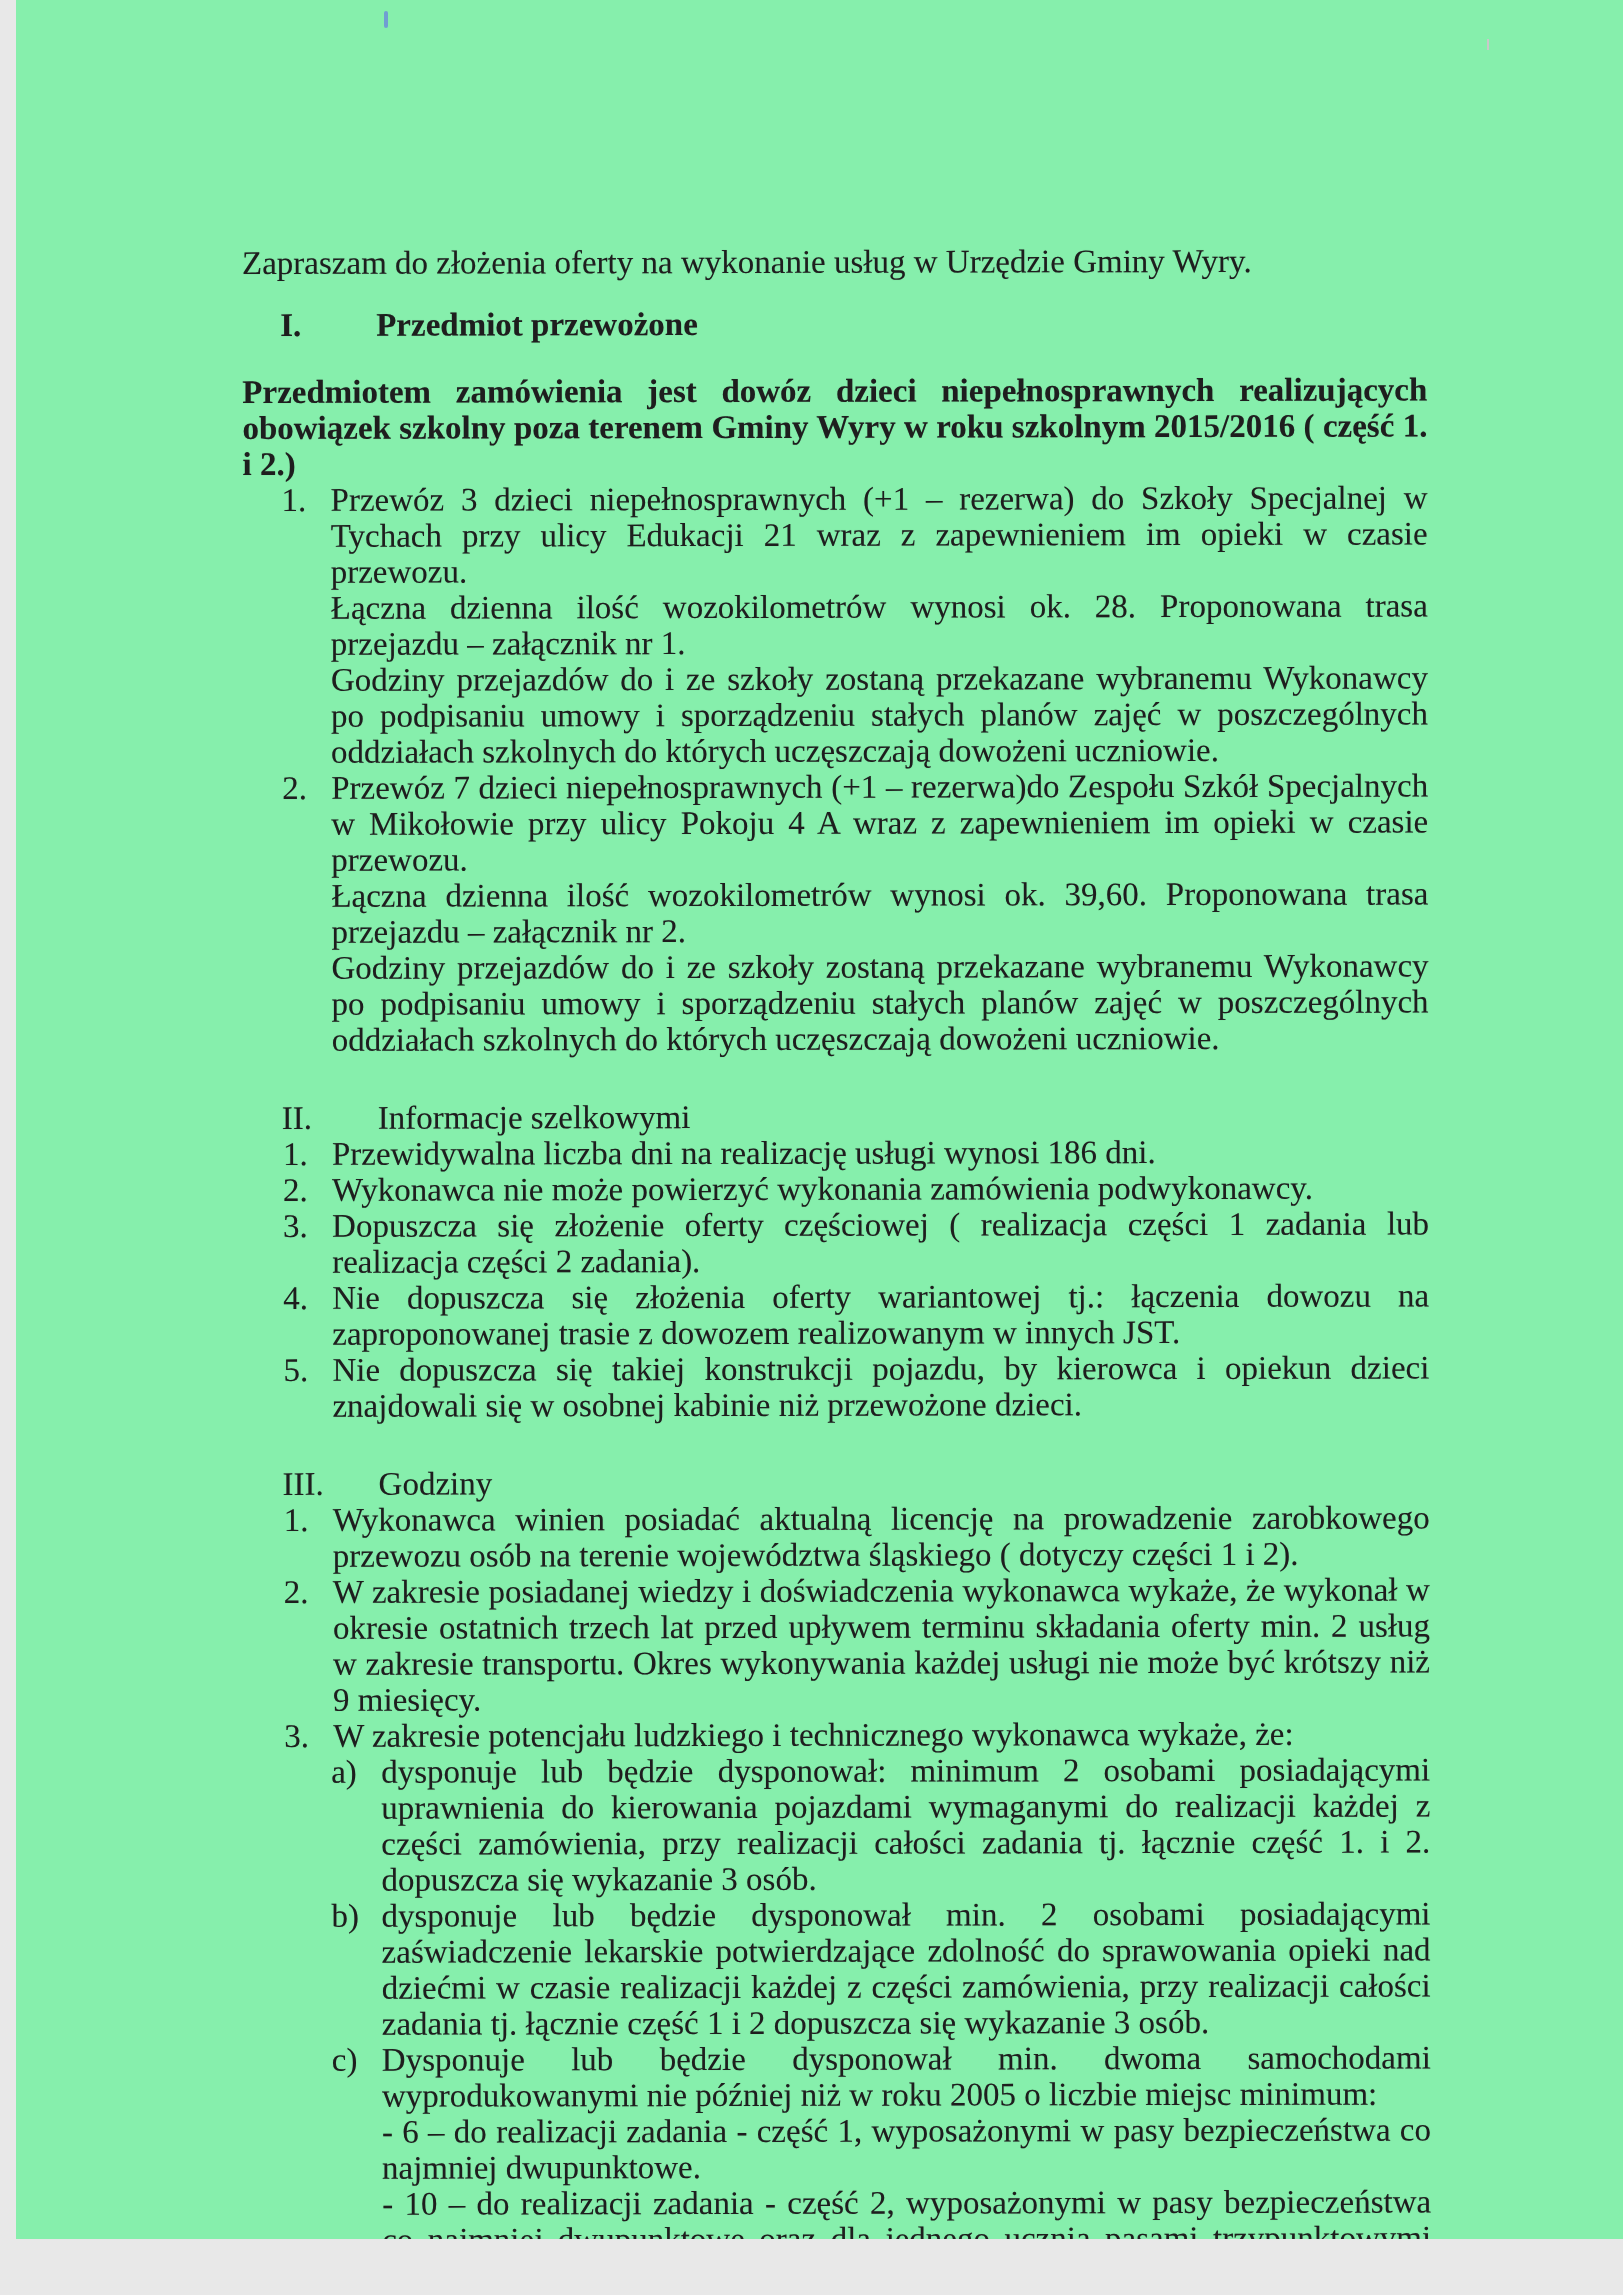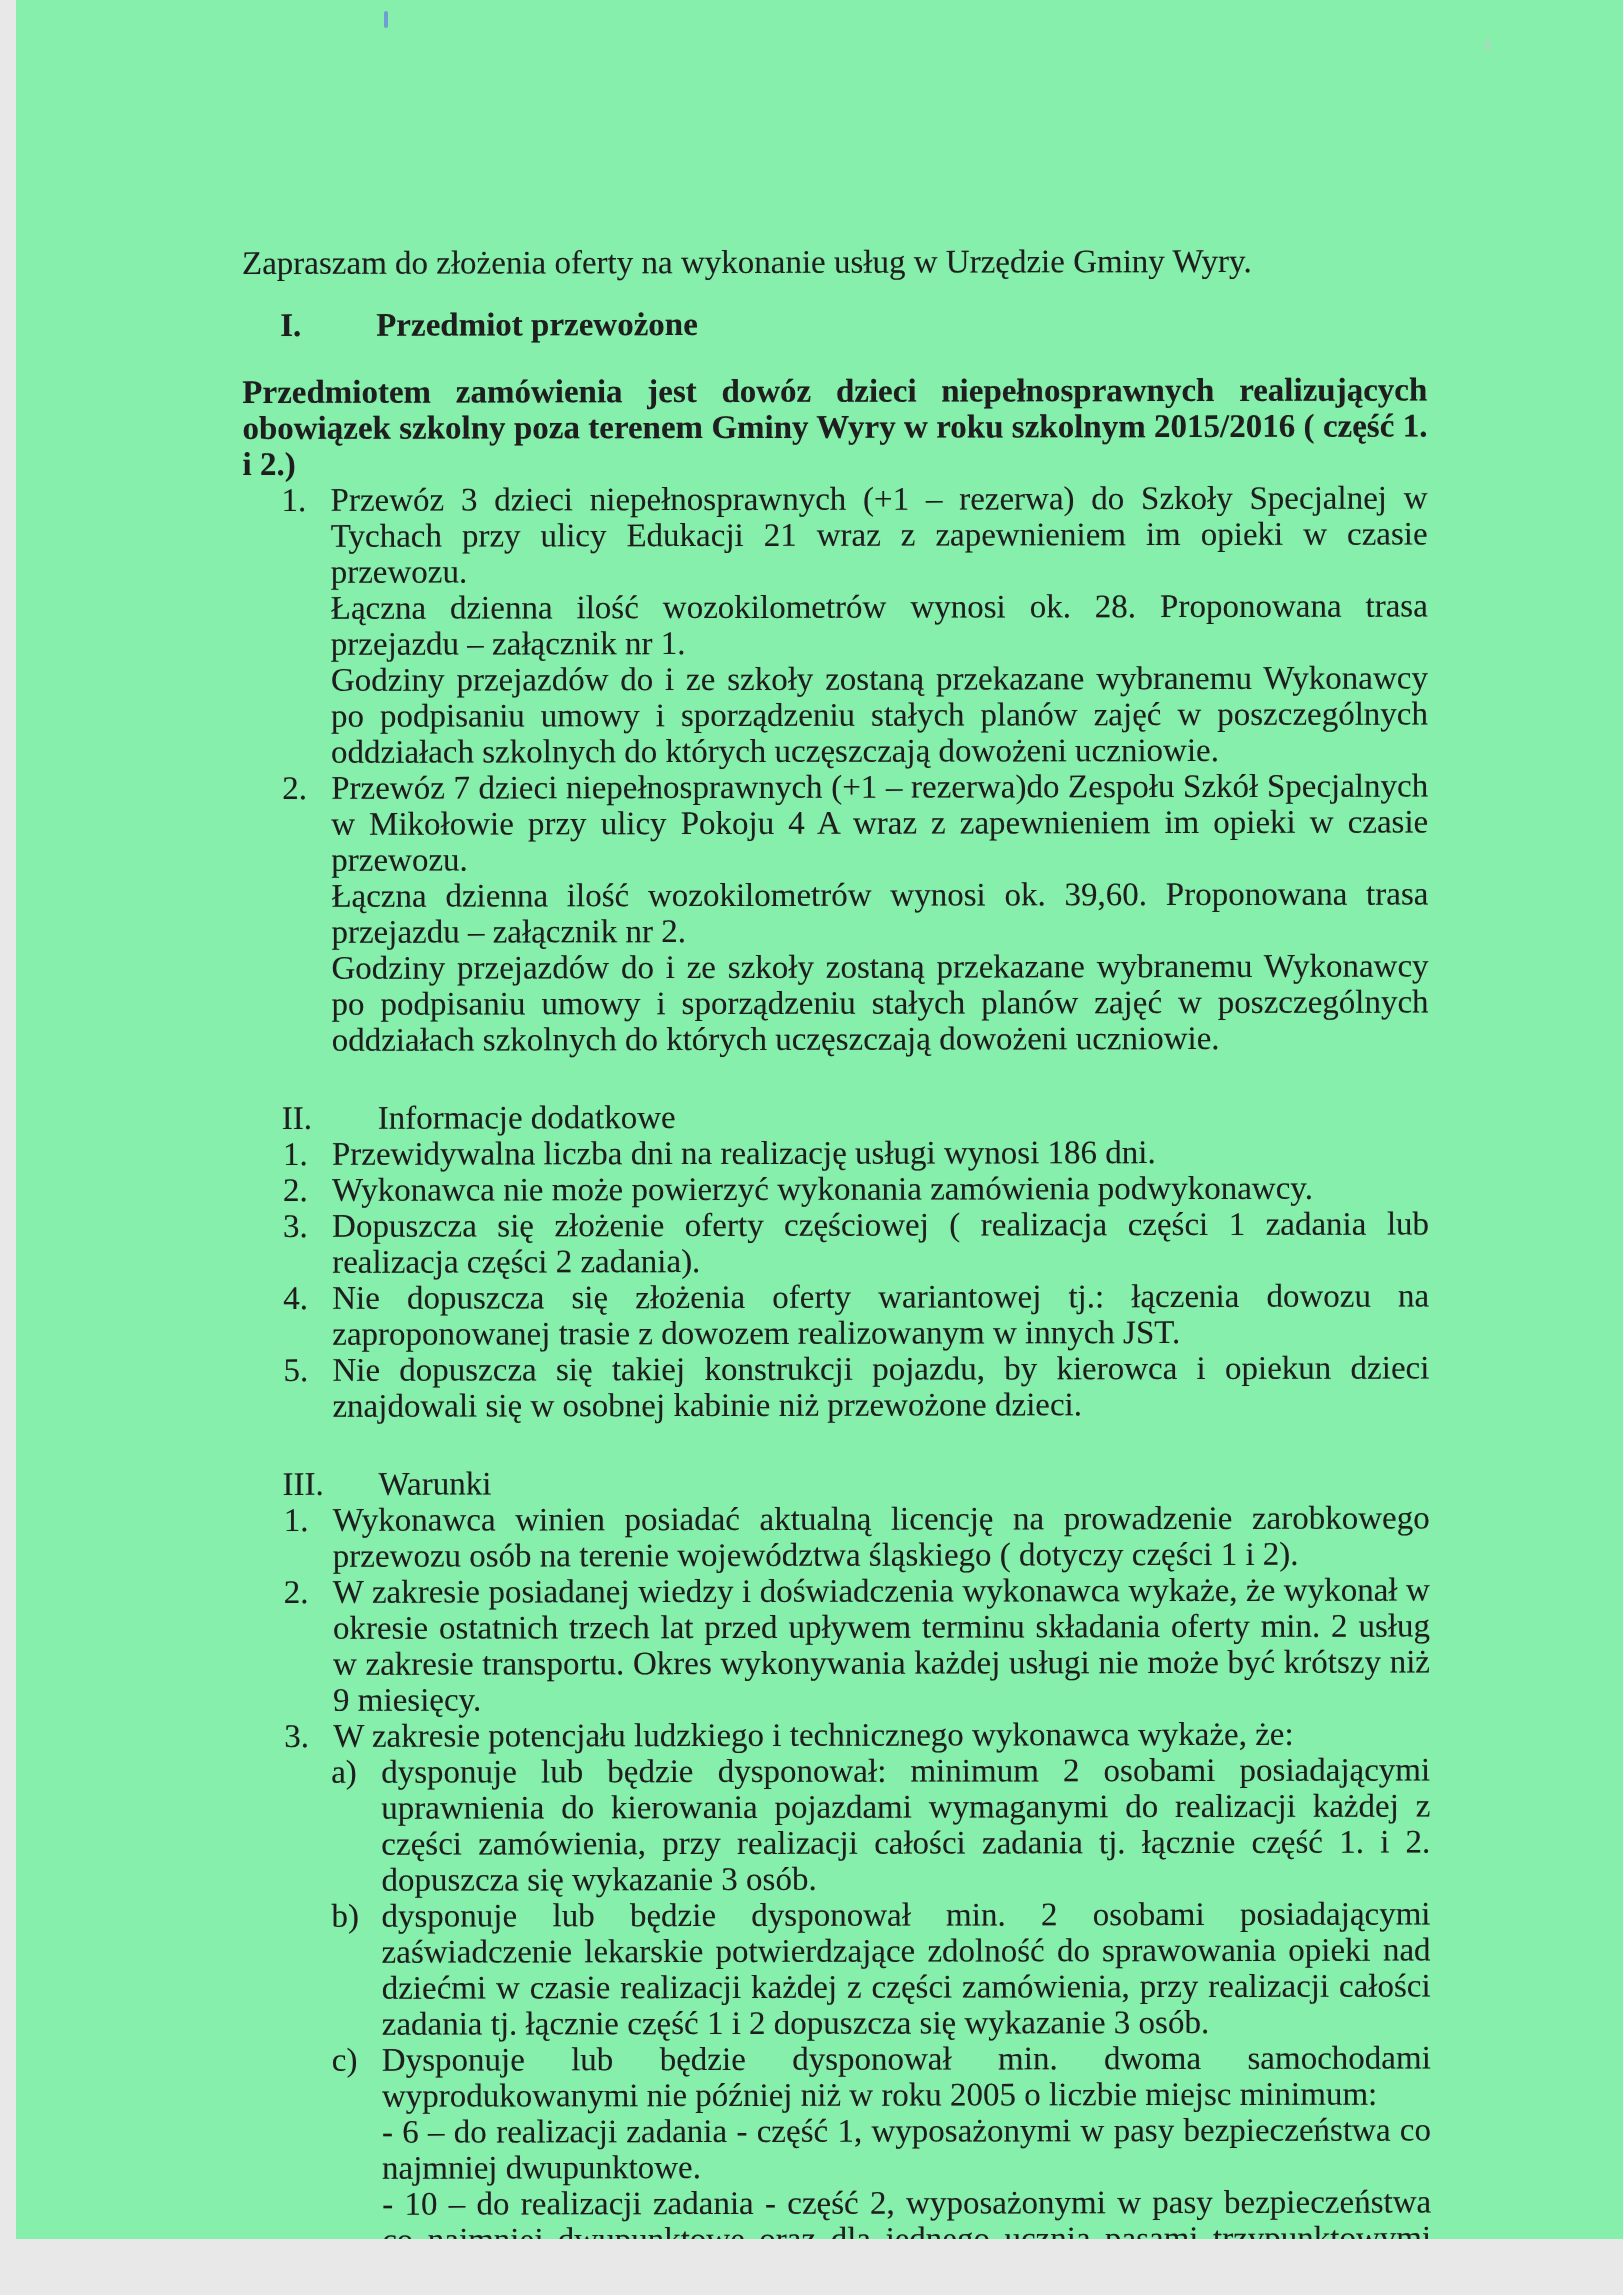--- a/index.html
+++ b/index.html
@@ -71,21 +71,21 @@
       <span class="num">2.</span>
       <div class="body">
         <p class="just">Przewóz 7 dzieci niepełnosprawnych (+1 – rezerwa)do Zespołu Szkół Specjalnych w Mikołowie przy ulicy Pokoju 4 A wraz z zapewnieniem im opieki w czasie przewozu.</p>
         <p class="just">Łączna dzienna ilość wozokilometrów wynosi ok. 39,60. Proponowana trasa przejazdu – załącznik nr 2.</p>
         <p class="just">Godziny przejazdów do i ze szkoły zostaną przekazane wybranemu Wykonawcy po podpisaniu umowy i sporządzeniu stałych planów zajęć w poszczególnych oddziałach szkolnych do których uczęszczają dowożeni uczniowie.</p>
       </div>
     </div>
 
     <div class="sec-heading mt">
       <span class="sec-num">II.</span>
-      <span class="sec-title">Informacje dodatkowe</span>
+      <span class="sec-title">Informacje szelkowymi</span>
     </div>
 
     <div class="num-item">
       <span class="num">1.</span>
       <div class="body">
         <p class="just">Przewidywalna liczba dni na realizację usługi wynosi 186 dni.</p>
       </div>
     </div>
 
     <div class="num-item">
@@ -111,21 +111,21 @@
 
     <div class="num-item">
       <span class="num">5.</span>
       <div class="body">
         <p class="just">Nie dopuszcza się takiej konstrukcji pojazdu, by kierowca i opiekun dzieci znajdowali się w osobnej kabinie niż przewożone dzieci.</p>
       </div>
     </div>
 
     <div class="sec-heading mt">
       <span class="sec-num">III.</span>
-      <span class="sec-title">Warunki</span>
+      <span class="sec-title">Godziny</span>
     </div>
 
     <div class="num-item">
       <span class="num">1.</span>
       <div class="body">
         <p class="just">Wykonawca winien posiadać aktualną licencję na prowadzenie zarobkowego przewozu osób na terenie województwa śląskiego ( dotyczy części 1 i 2).</p>
       </div>
     </div>
 
     <div class="num-item">

